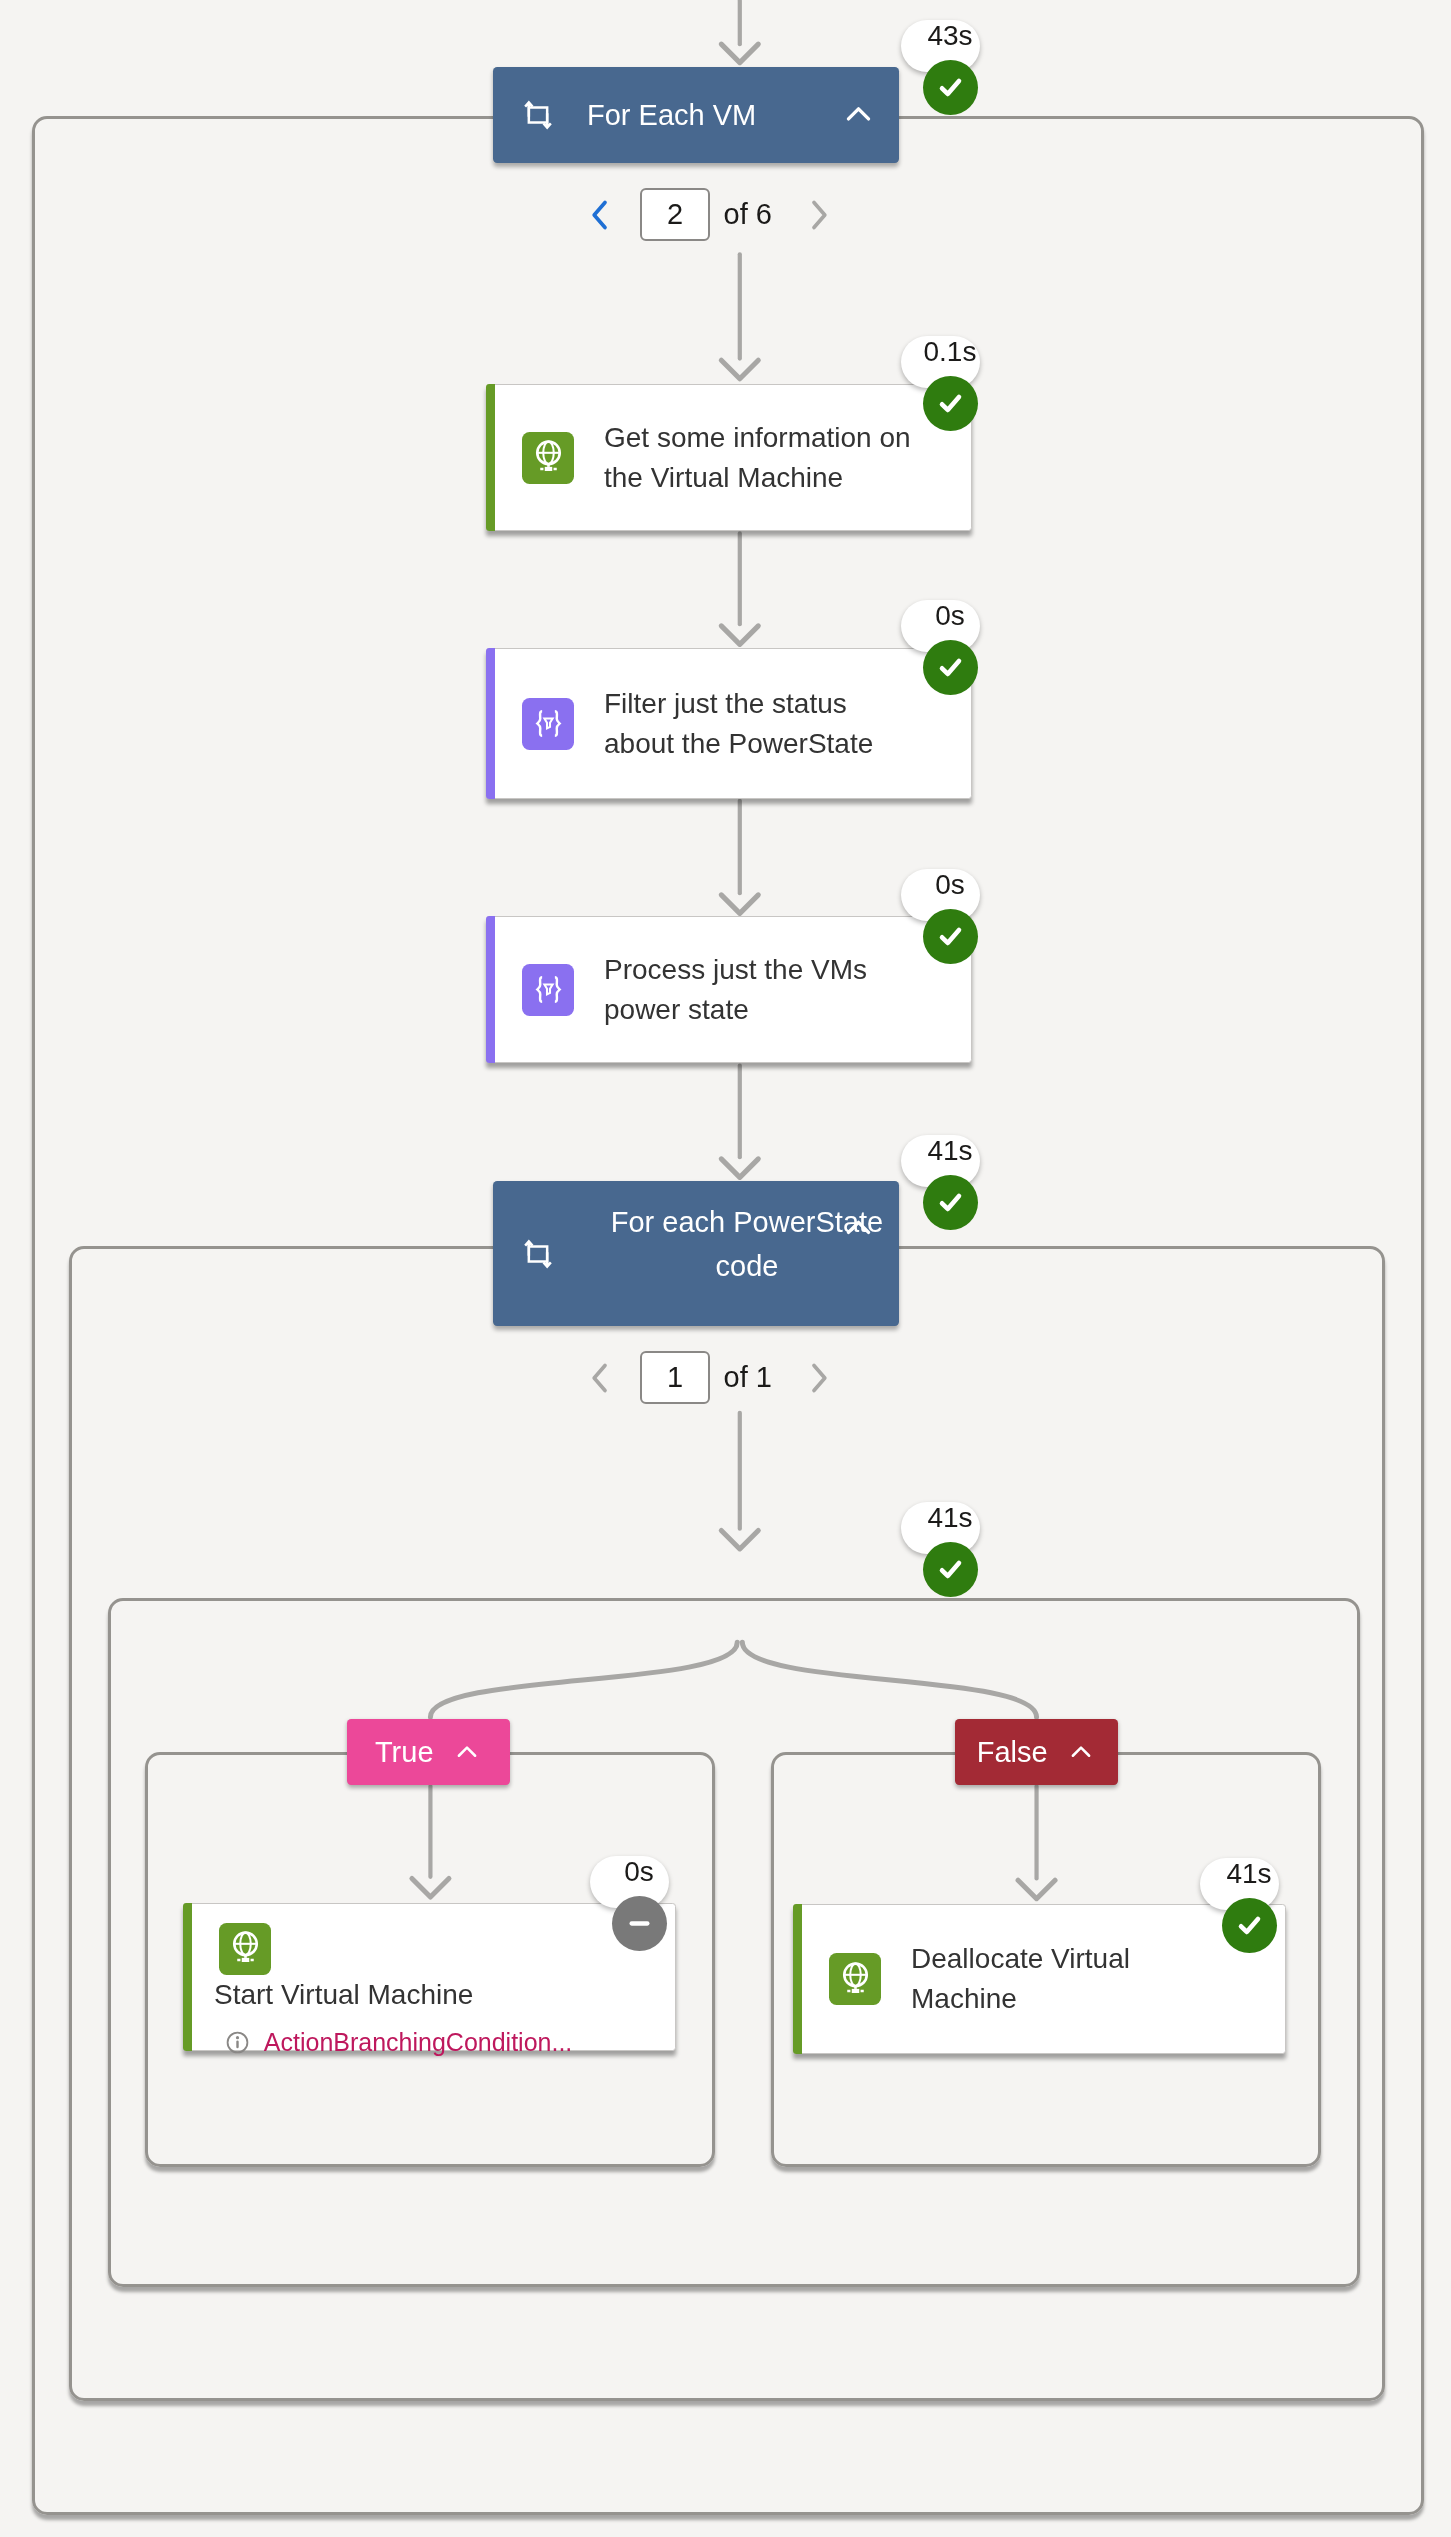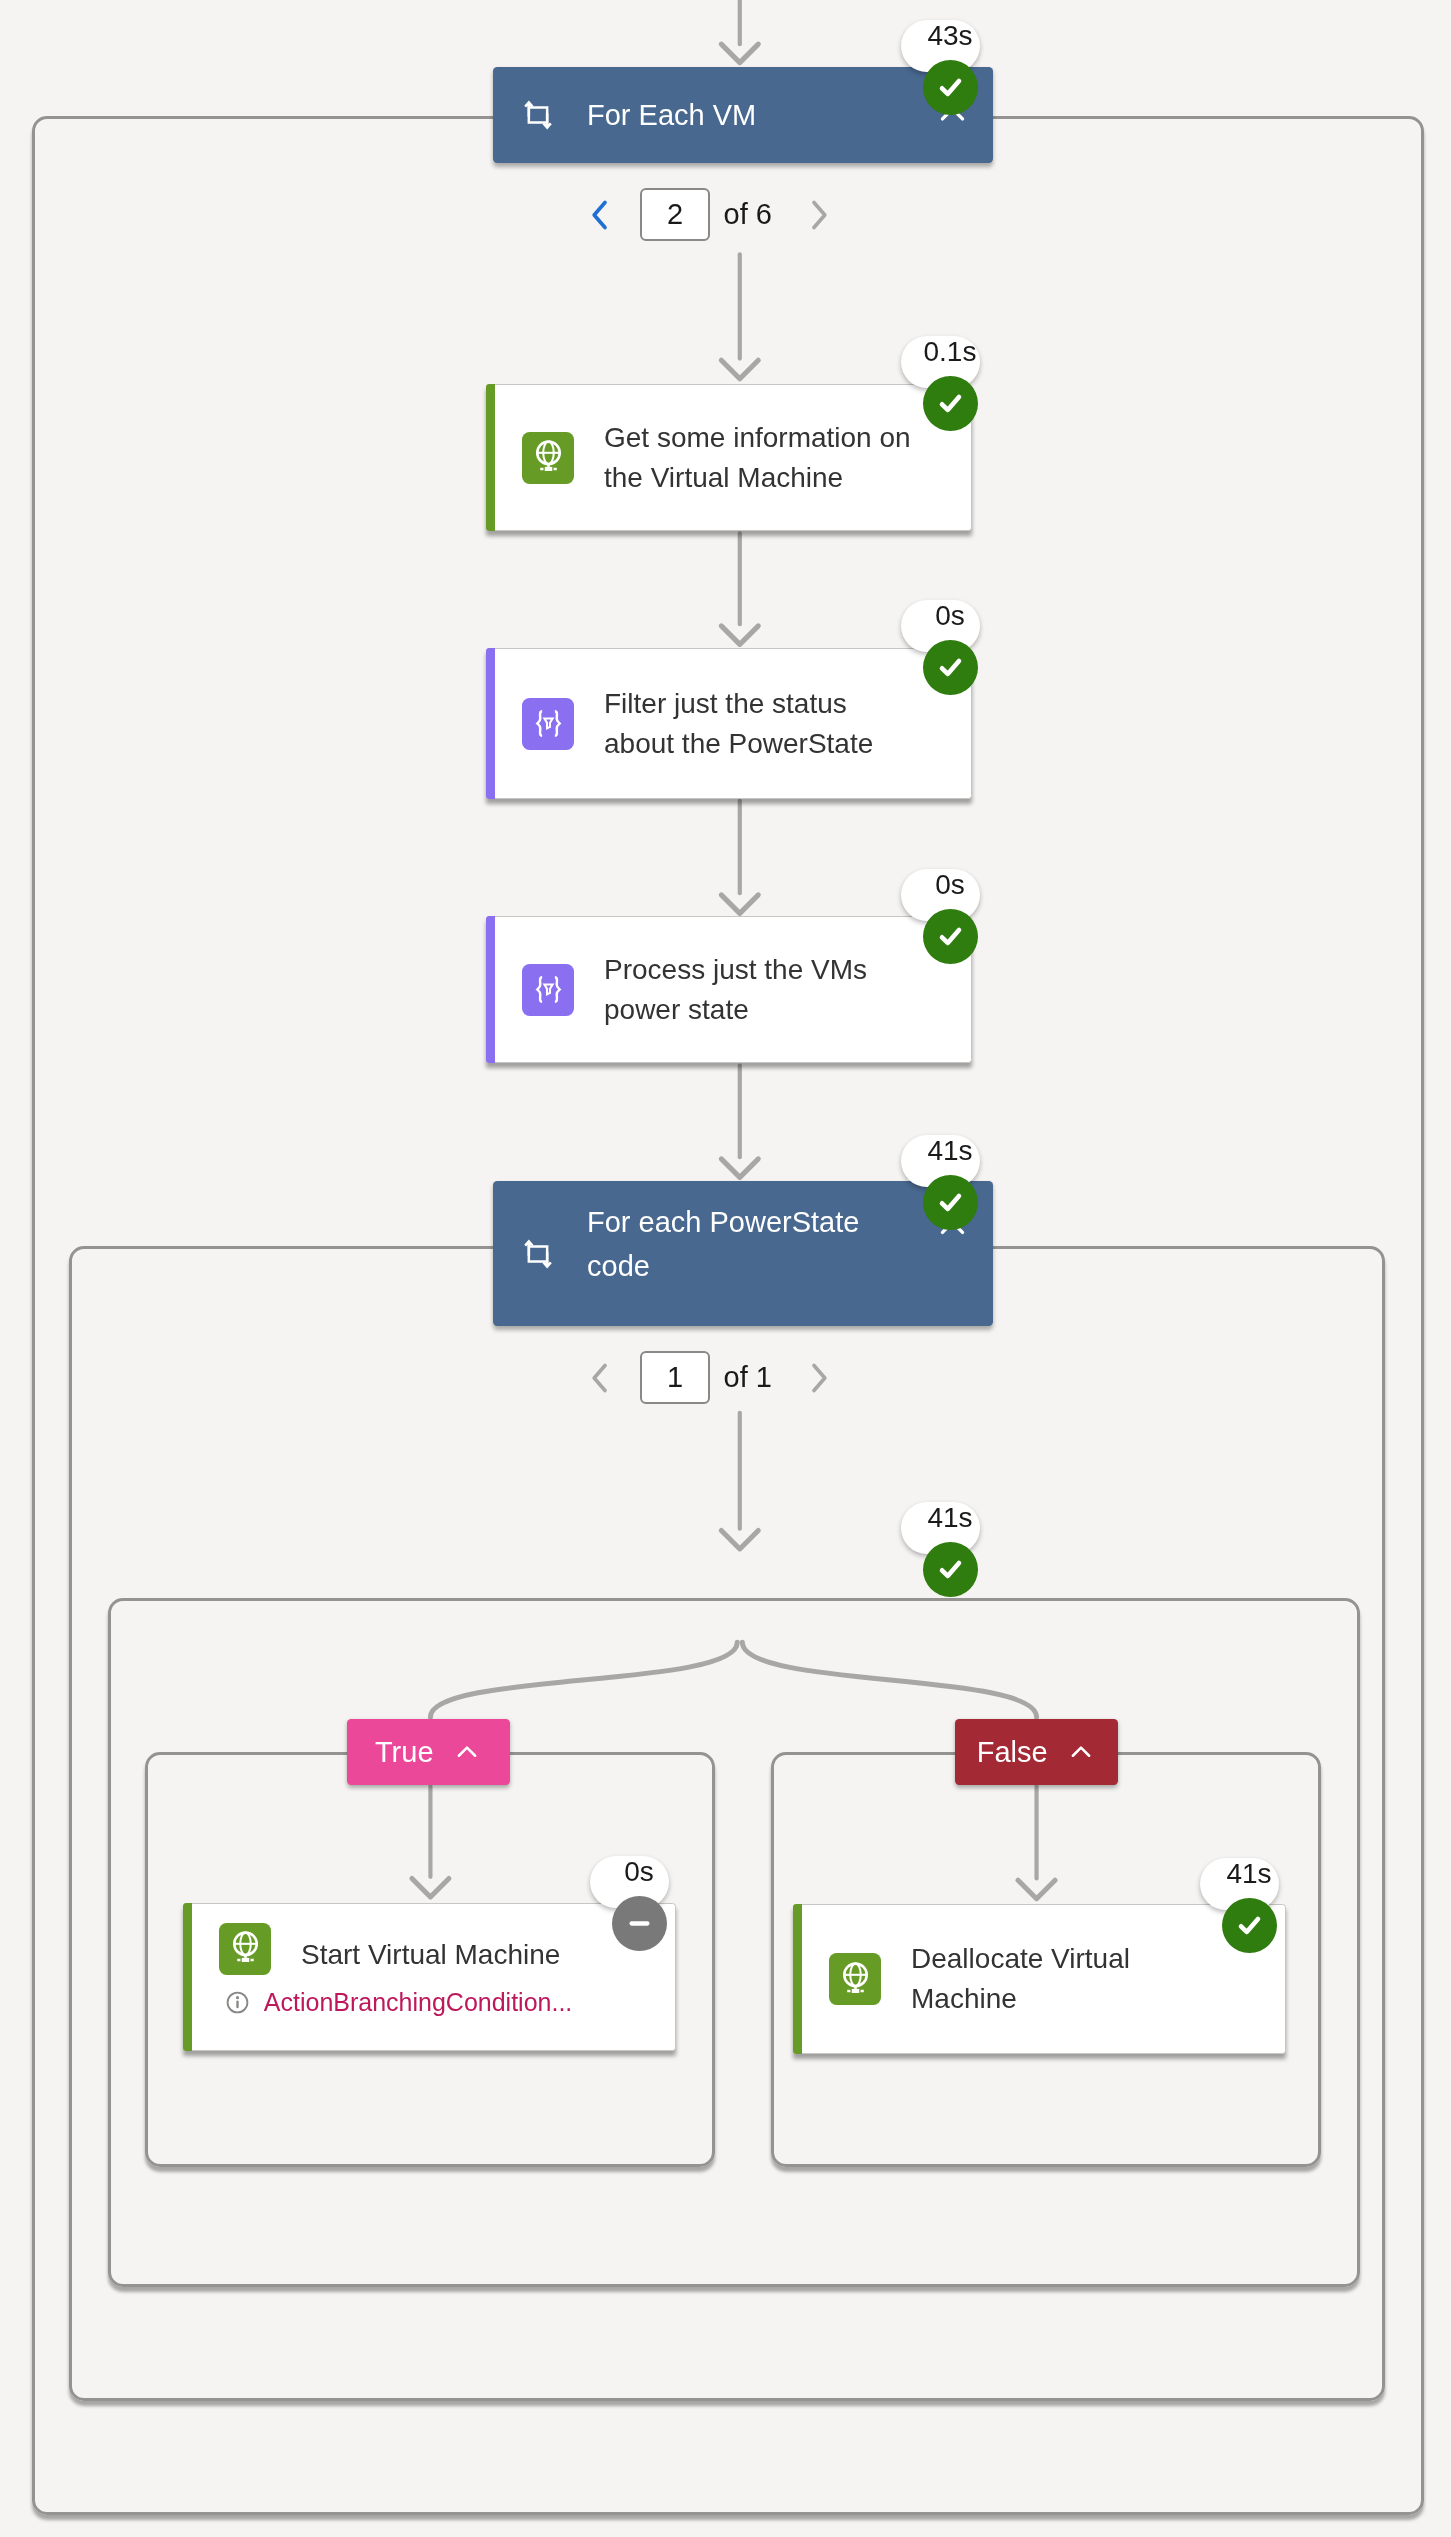--- a/index.html
+++ b/index.html
@@ -19,22 +19,22 @@
   #box-ps{left:69px;top:1246px;width:1310px;height:1149px;}
   #box-cond{left:108px;top:1598px;width:1246px;height:683px;}
   #box-true{left:145px;top:1752px;width:564px;height:409px;}
   #box-false{left:771px;top:1752px;width:544px;height:409px;}
 
   
   #connectors{position:absolute;inset:0;z-index:2;pointer-events:none;}
 
   
   .hdr{
-    position:absolute;left:493px;width:500px;border-radius:4.2px;color:#fff;
-    box-shadow:0 3.4px 4.2px rgba(0,0,0,0.3);z-index:4;
+    position:absolute;left:493px;width:406px;border-radius:4.2px;color:#fff;
+    box-shadow:0 3.4px 4.2px rgba(0,0,0,0.3);z-index:4;text-align:center;
   }
   #hdr-vm{top:67px;height:96px;background:#48688f;}
   #hdr-ps{top:1181px;height:145px;background:#48688f;}
   #hdr-cond{top:1554px;height:87px;background:#454b55;}
   .hdr-icon{position:absolute;left:25px;top:50%;transform:translateY(-50%);width:40px;height:40px;}
   #hdr-cond .hdr-icon{width:42px;height:42px;}
   .hdr-title{position:absolute;left:94px;top:50%;transform:translateY(-50%);
     font-size:29px;white-space:nowrap;}
   #hdr-ps .hdr-title{top:20px;transform:none;white-space:normal;width:320px;line-height:1.5;}
   .hdr-chevron{position:absolute;right:22px;top:50%;transform:translateY(-50%);width:37px;height:37px;cursor:pointer;}
@@ -67,21 +67,21 @@
   }
   .card-icon.green{background:#669b26;}
   .card-icon.purple{background:#8a70f0;}
   .card-icon svg{width:45px;height:45px;}
   .card-title{margin-left:30px;font-size:28px;color:#333;line-height:1.42;max-width:311px;}
   #card-get{left:486px;top:384px;width:484px;height:145px;}
   #card-filter{left:486px;top:648px;width:484px;height:149px;}
   #card-process{left:486px;top:916px;width:484px;height:145px;}
   #card-start{left:183px;top:1903px;width:491px;height:146px;display:block;}
   #card-dealloc{left:793px;top:1904px;width:491px;height:148px;}
-  .card-main{display:flex;align-items:flex-end;padding-top:18.5px;}
+  .card-main{display:flex;align-items:flex-start;padding-top:18.5px;flex-direction:column;}
   .card-note{display:flex;align-items:center;gap:11.8px;margin:13.5px 0 0 39px;color:#be185d;font-size:25px;white-space:nowrap;}
   .card-note svg{width:29px;height:29px;flex:none;}
 
   
   .pill{
     position:absolute;height:52px;background:#fff;border-radius:26px;
     box-shadow:0 2.5px 5px rgba(0,0,0,0.28);display:flex;align-items:center;
     padding:0 3.4px 0 22px;gap:10px;z-index:6;flex-direction:column;
   }
   .pill-text{font-size:28px;color:#1b1a19;}

